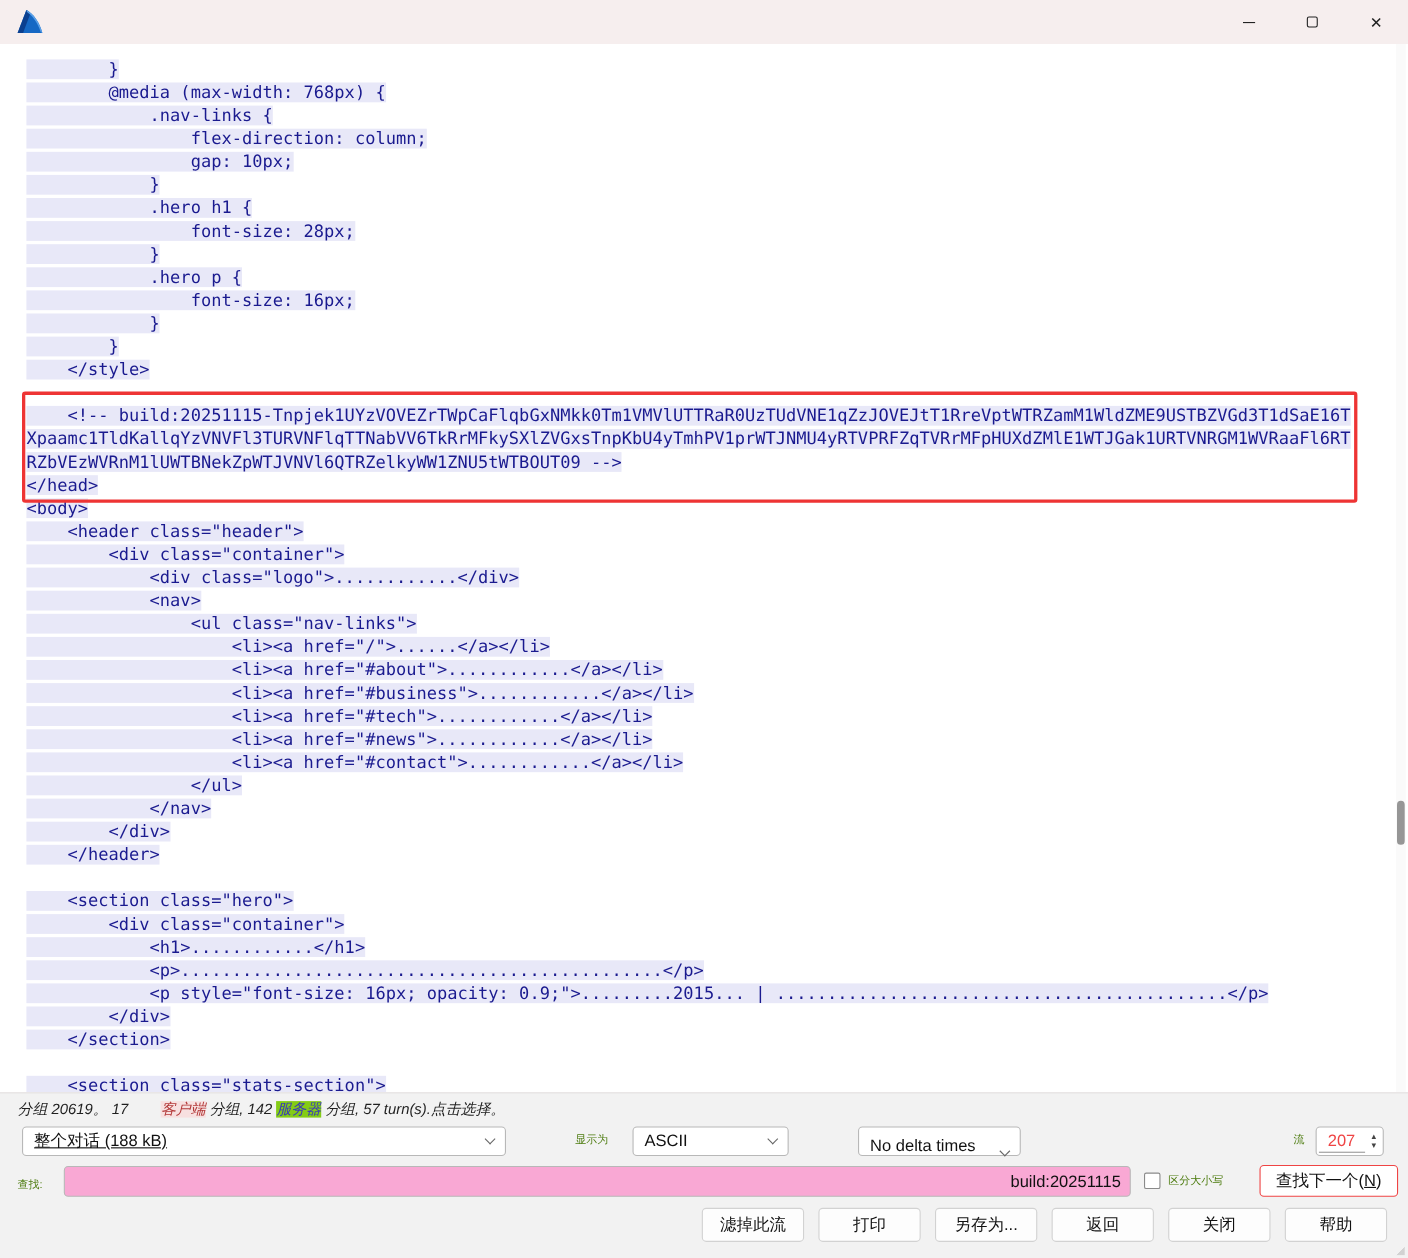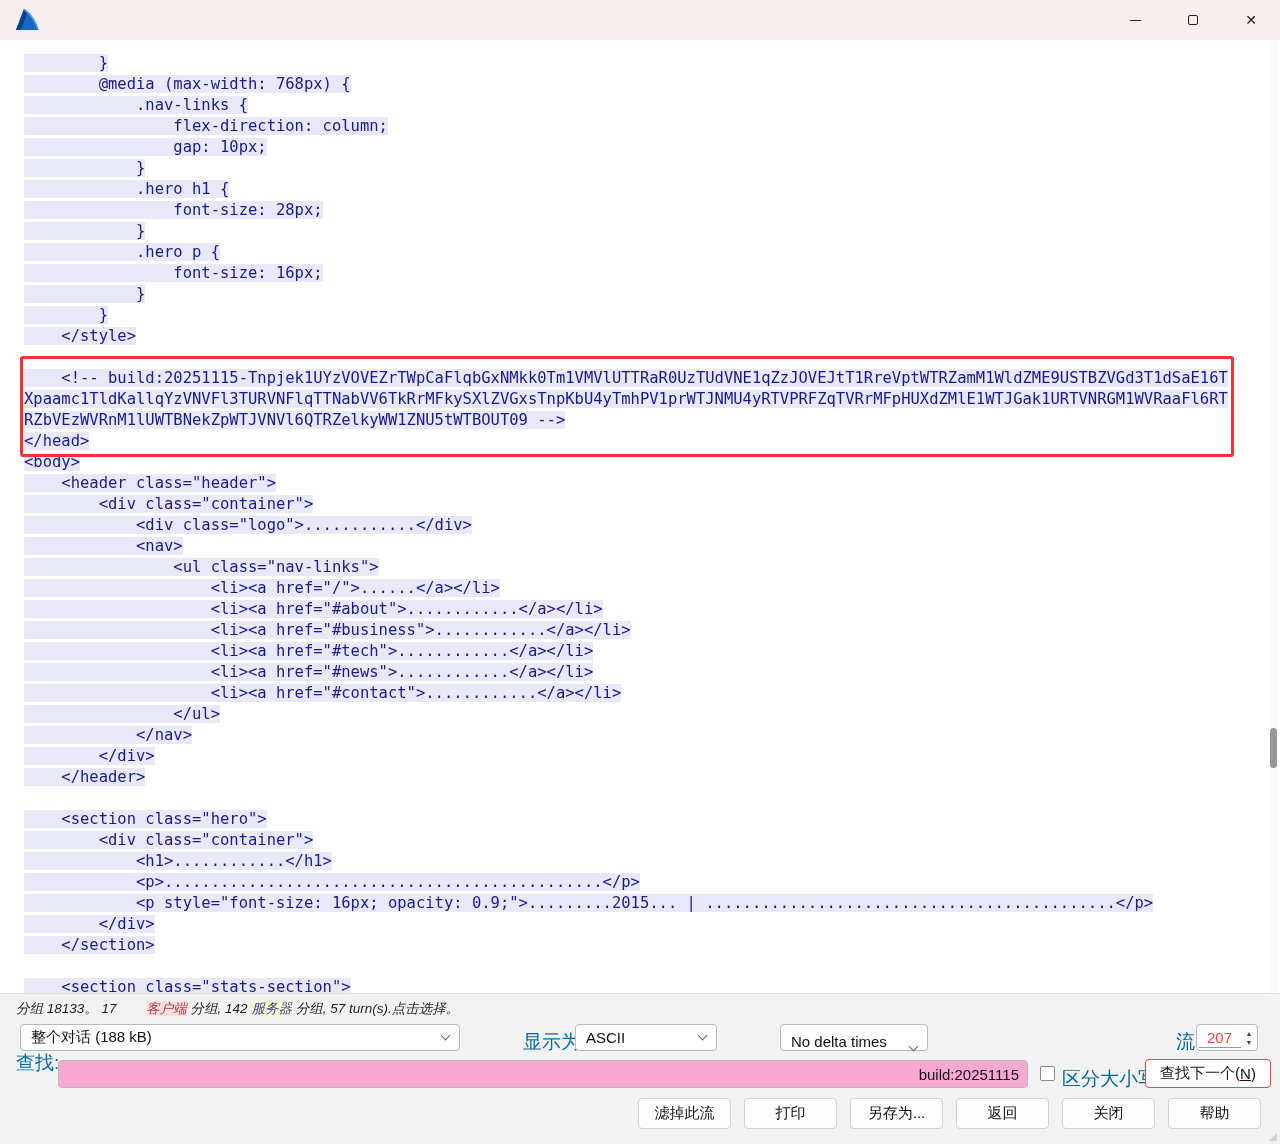--- a/index.html
+++ b/index.html
@@ -32,43 +32,43 @@
   .scrollbar { position:absolute; right:2px; top:0; width:9px; height:953px; background:#fafafa; }
   .scroll-thumb { position:absolute; left:1px; top:688px; width:7px; height:40px;
                   background:#969696; border-radius:4px; }
 
   
   .footer { position:absolute; left:0; top:993px; width:1280px; height:151px;
             background:#f2f2f2; border-top:1px solid #e4e0e0; }
   .hint { position:absolute; left:16px; top:6px; font-style:italic; font-size:13.5px;
           color:#1f1f1f; white-space:pre; }
   .hint-client { color:#b33a3a; background:#f7e0e0;margin-left:26px; }
-  .hint-server { color:#3a3ab8; background:#fef9c3; }
+  .hint-server { color:#3a3ab8; background:#84cc16; }
 
   .combo { position:absolute; height:27px; background:#fff; border:1px solid #b8b8b8;
            border-radius:4px; font-size:15px; color:#111; display:flex; align-items:center;
            padding:0 10px; }
   .chevron { margin-left:auto; width:7px; height:7px; border-right:1.5px solid #666;
              border-bottom:1.5px solid #666; transform:rotate(45deg); margin-top:-4px; }
-  .combo-range  { left:20px;  top:30px; width:440px; }
+  .combo-range  { left:20px;  top:30px; width:440px;text-decoration:underline; }
   .combo-showas { left:575px; top:30px; width:142px; }
   .combo-delta  { left:780px; top:30px; width:148px;align-items:flex-end; }
-  .lbl { position:absolute; font-size:19px; color:#0369a1; }
+  .lbl { position:absolute; font-size:10px; color:#4d7c0f; }
   .lbl-showas { left:523px; top:35px; }
   .lbl-stream { left:1176px; top:35px; }
 
   .spin { position:absolute; left:1196px; top:30px; width:62px; height:27px; background:#fff;
           border:1px solid #b8b8b8; border-radius:4px; display:flex; }
   .spin-num { flex:1; font-size:15px; color:#ef4444; display:flex; align-items:center;
               justify-content:flex-start; padding-left:8px;
               border-bottom:1px solid #9a9a9a; margin:2px 0 2px 2px; }
   .spin-arrows { width:16px; display:flex; flex-direction:column; align-items:center;
                  justify-content:center; font-size:7px; color:#444; line-height:9px; }
 
-  .find-label { left:16px; top:56px;text-align:center; }
+  .find-label { left:16px; top:76px;text-align:center; }
   .find-input { position:absolute; left:58px; top:66px; width:970px; height:28px; background:#f9a8d4;
                 border:1px solid #b8b8b8; border-radius:4px; font-size:15px; color:#111;
                 padding:0 8px; font-family:"Liberation Sans",sans-serif;text-align:right; }
   .checkbox { position:absolute; left:1040px; top:72px; width:15px; height:15px; background:#fff;
               border:1px solid #8a8a8a; border-radius:2px; }
   .case-label { left:1062px; top:72px; }
   .find-btn { position:absolute; left:1145px; top:65px; width:126px; height:29px; background:#fff;
               border:1px solid #ef4444; border-radius:4px; font-size:15px; color:#111;
               display:flex; align-items:center; justify-content:center; cursor:default; }
 
@@ -105,21 +105,21 @@
 
 <div class="content">
   <div class="code"><div class="code-line"><span class="hl">        }</span></div><div class="code-line"><span class="hl">        @media (max-width: 768px) {</span></div><div class="code-line"><span class="hl">            .nav-links {</span></div><div class="code-line"><span class="hl">                flex-direction: column;</span></div><div class="code-line"><span class="hl">                gap: 10px;</span></div><div class="code-line"><span class="hl">            }</span></div><div class="code-line"><span class="hl">            .hero h1 {</span></div><div class="code-line"><span class="hl">                font-size: 28px;</span></div><div class="code-line"><span class="hl">            }</span></div><div class="code-line"><span class="hl">            .hero p {</span></div><div class="code-line"><span class="hl">                font-size: 16px;</span></div><div class="code-line"><span class="hl">            }</span></div><div class="code-line"><span class="hl">        }</span></div><div class="code-line"><span class="hl">    &lt;/style&gt;</span></div><div class="code-line"></div><div class="code-line"><span class="hl">    &lt;!-- build:20251115-Tnpjek1UYzVOVEZrTWpCaFlqbGxNMkk0Tm1VMVlUTTRaR0UzTUdVNE1qZzJOVEJtT1RreVptWTRZamM1WldZME9USTBZVGd3T1dSaE16T</span></div><div class="code-line"><span class="hl">Xpaamc1TldKallqYzVNVFl3TURVNFlqTTNabVV6TkRrMFkySXlZVGxsTnpKbU4yTmhPV1prWTJNMU4yRTVPRFZqTVRrMFpHUXdZMlE1WTJGak1URTVNRGM1WVRaaFl6RT</span></div><div class="code-line"><span class="hl">RZbVEzWVRnM1lUWTBNekZpWTJVNVl6QTRZelkyWW1ZNU5tWTBOUT09 --&gt;</span></div><div class="code-line"><span class="hl">&lt;/head&gt;</span></div><div class="code-line"><span class="hl">&lt;body&gt;</span></div><div class="code-line"><span class="hl">    &lt;header class="header"&gt;</span></div><div class="code-line"><span class="hl">        &lt;div class="container"&gt;</span></div><div class="code-line"><span class="hl">            &lt;div class="logo"&gt;............&lt;/div&gt;</span></div><div class="code-line"><span class="hl">            &lt;nav&gt;</span></div><div class="code-line"><span class="hl">                &lt;ul class="nav-links"&gt;</span></div><div class="code-line"><span class="hl">                    &lt;li&gt;&lt;a href="/"&gt;......&lt;/a&gt;&lt;/li&gt;</span></div><div class="code-line"><span class="hl">                    &lt;li&gt;&lt;a href="#about"&gt;............&lt;/a&gt;&lt;/li&gt;</span></div><div class="code-line"><span class="hl">                    &lt;li&gt;&lt;a href="#business"&gt;............&lt;/a&gt;&lt;/li&gt;</span></div><div class="code-line"><span class="hl">                    &lt;li&gt;&lt;a href="#tech"&gt;............&lt;/a&gt;&lt;/li&gt;</span></div><div class="code-line"><span class="hl">                    &lt;li&gt;&lt;a href="#news"&gt;............&lt;/a&gt;&lt;/li&gt;</span></div><div class="code-line"><span class="hl">                    &lt;li&gt;&lt;a href="#contact"&gt;............&lt;/a&gt;&lt;/li&gt;</span></div><div class="code-line"><span class="hl">                &lt;/ul&gt;</span></div><div class="code-line"><span class="hl">            &lt;/nav&gt;</span></div><div class="code-line"><span class="hl">        &lt;/div&gt;</span></div><div class="code-line"><span class="hl">    &lt;/header&gt;</span></div><div class="code-line"></div><div class="code-line"><span class="hl">    &lt;section class="hero"&gt;</span></div><div class="code-line"><span class="hl">        &lt;div class="container"&gt;</span></div><div class="code-line"><span class="hl">            &lt;h1&gt;............&lt;/h1&gt;</span></div><div class="code-line"><span class="hl">            &lt;p&gt;...............................................&lt;/p&gt;</span></div><div class="code-line"><span class="hl">            &lt;p style="font-size: 16px; opacity: 0.9;"&gt;.........2015... | ............................................&lt;/p&gt;</span></div><div class="code-line"><span class="hl">        &lt;/div&gt;</span></div><div class="code-line"><span class="hl">    &lt;/section&gt;</span></div><div class="code-line"></div><div class="code-line"><span class="hl">    &lt;section class="stats-section"&gt;</span></div></div>
   <div class="redbox"></div>
   <div class="scrollbar">
     <div class="scroll-thumb"></div>
   </div>
 </div>
 
 <div class="footer">
-  <div class="hint"><span>分组 18133。 </span><span>17 </span><span class="hint-client">客户端</span><span> 分组, </span><span>142 </span><span class="hint-server">服务器</span><span> 分组, </span><span>57 turn(s).点击选择。</span></div>
+  <div class="hint"><span>分组 20619。 </span><span>17 </span><span class="hint-client">客户端</span><span> 分组, </span><span>142 </span><span class="hint-server">服务器</span><span> 分组, </span><span>57 turn(s).点击选择。</span></div>
 
   <div class="combo combo-range">
     <span>整个对话 (188 kB)</span>
     <span class="chevron"></span>
   </div>
 
   <span class="lbl lbl-showas">显示为</span>
   <div class="combo combo-showas">
     <span>ASCII</span>
     <span class="chevron"></span>

